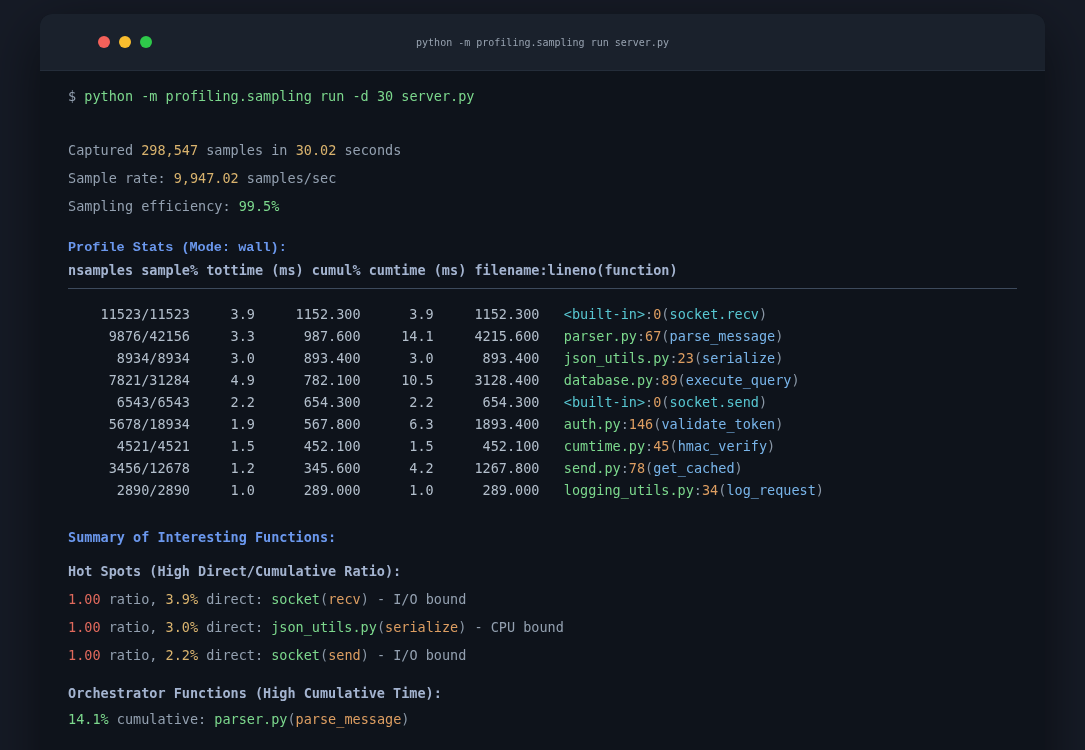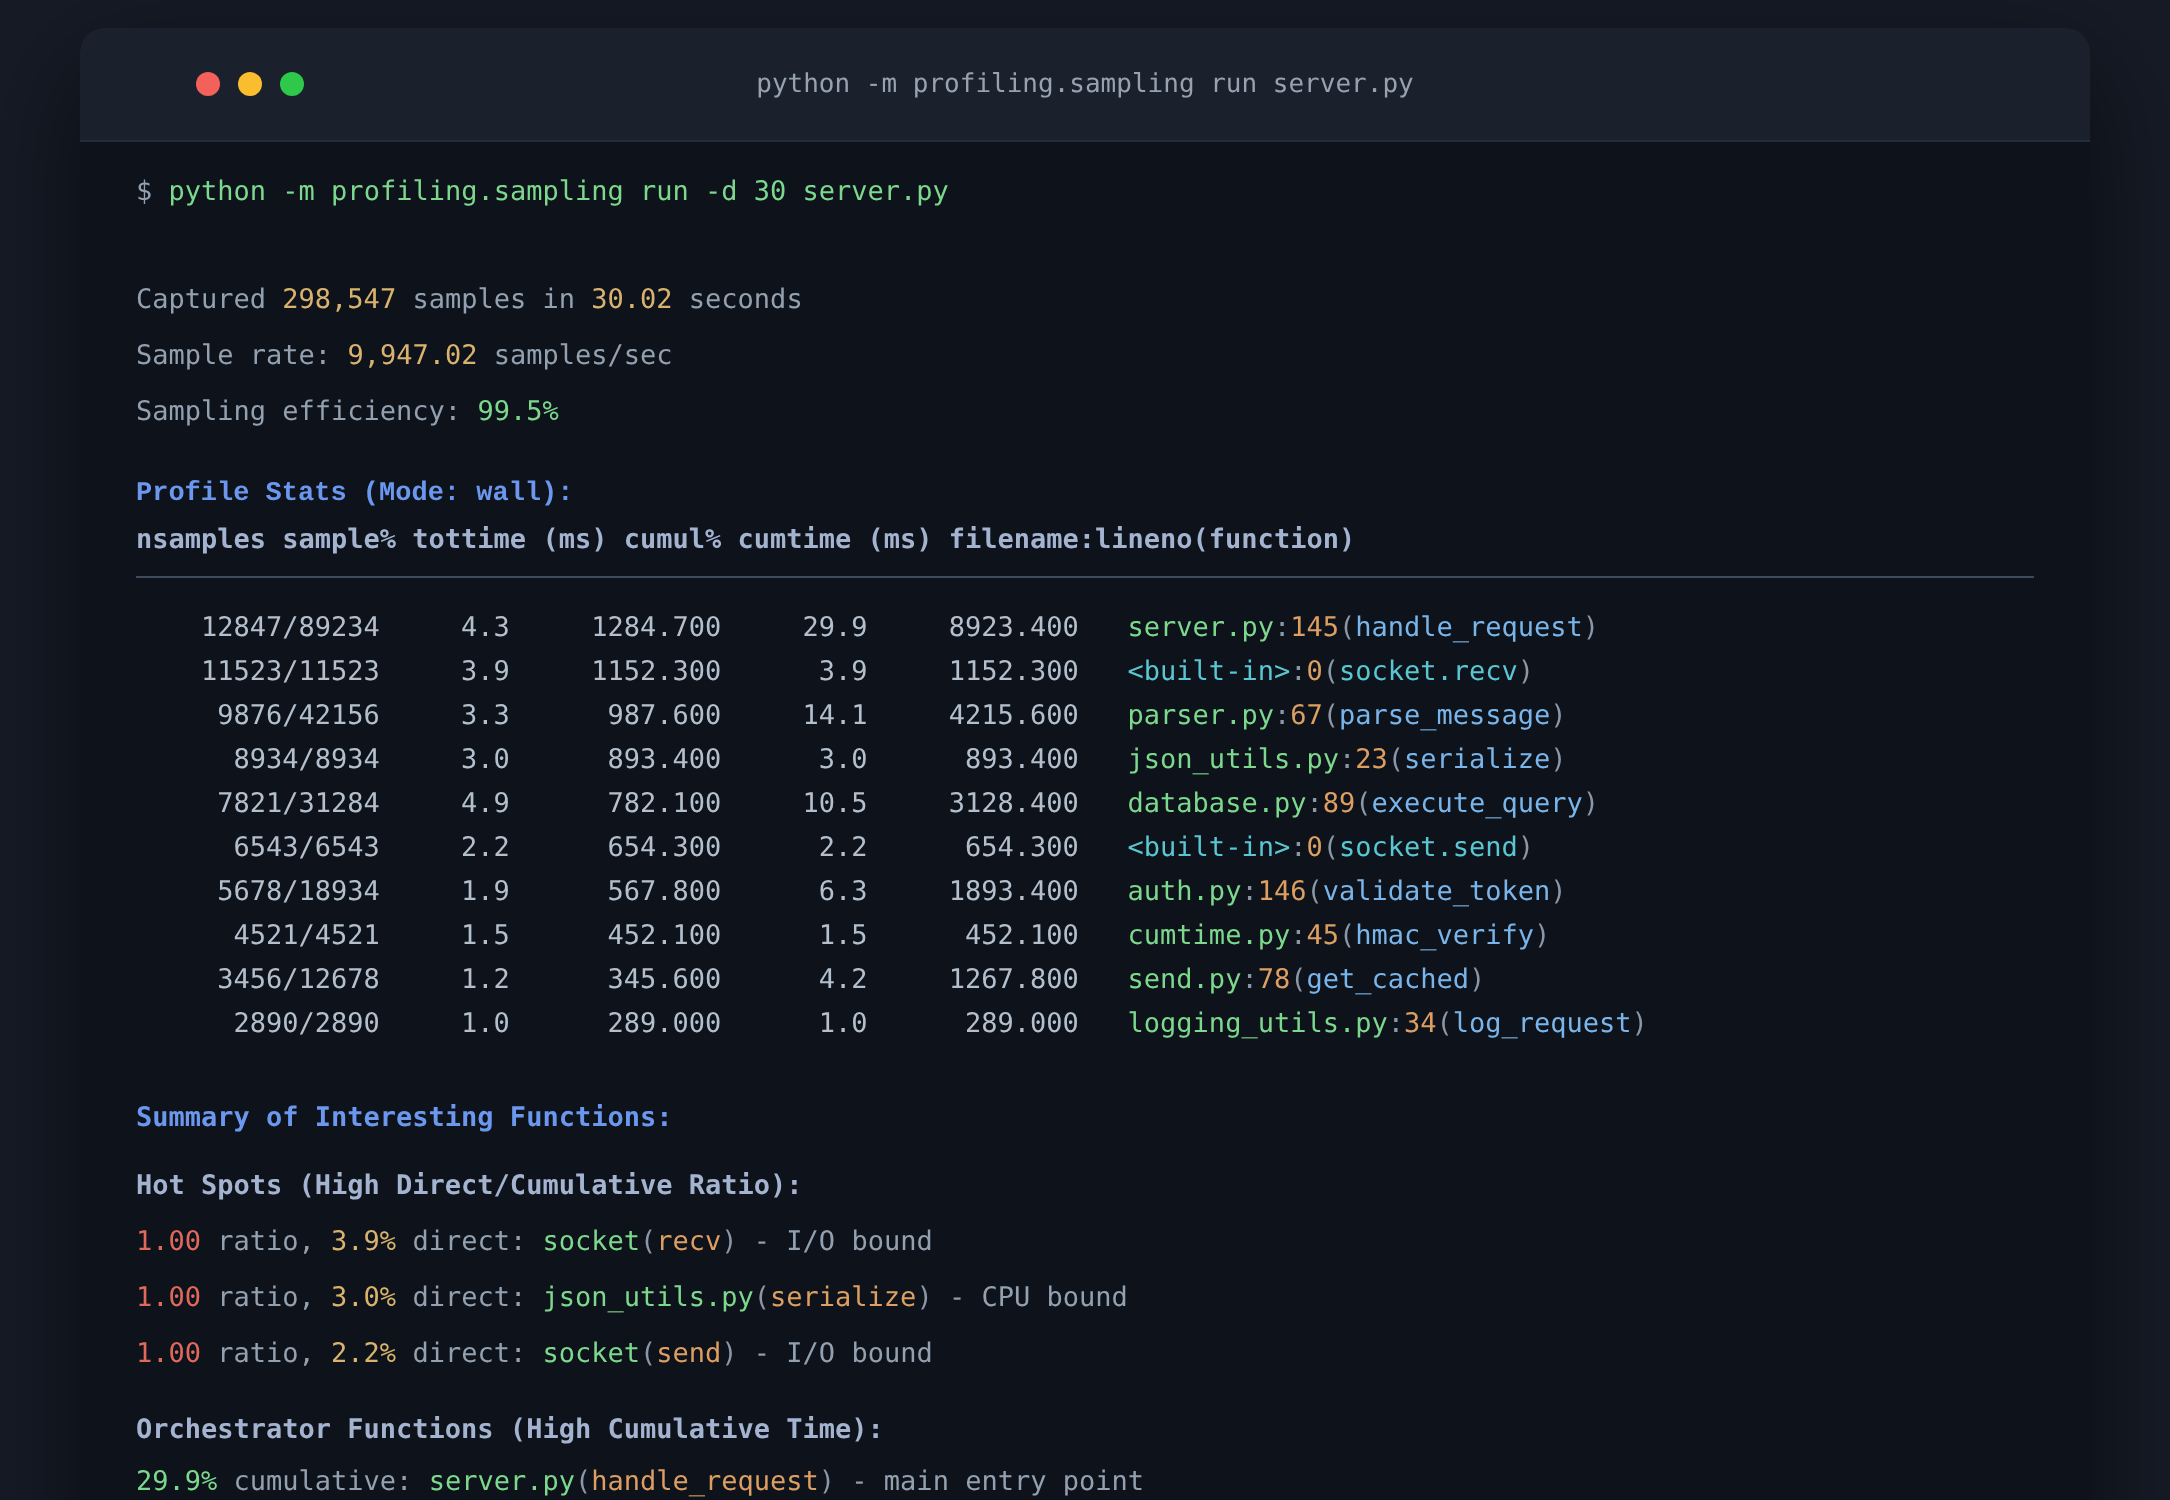--- a/index.html
+++ b/index.html
@@ -17,21 +17,21 @@
     height:56px;background:#1a212c;border-bottom:1px solid #242d3a;
     position:relative;
   }
   .dots{position:absolute;left:58px;top:50%;transform:translateY(-50%);display:flex;gap:9px;}
   .dot{width:12px;height:12px;border-radius:50%;}
   .dot.red{background:#f4615a;}
   .dot.yellow{background:#f9bd2e;}
   .dot.green-dot{background:#2ec94a;}
   .title{
     position:absolute;inset:0;display:flex;align-items:center;justify-content:center;
-    color:#97a2b0;font-size:13px;
+    color:#97a2b0;font-size:10px;
   }
   .term{
     padding:14px 28px 30px 28px;
     font-size:13.5px;line-height:22px;color:#93a0b0;
   }
   .line{white-space:pre;min-height:22px;}
   .row{color:#b3bfcc;}
   .item{line-height:28px;}
   .orch-item{line-height:25px;}
   .gray{color:#93a0b0;}
@@ -74,21 +74,20 @@
 
     <div class="line mt6"><span>Sample rate:</span> <span class="yellow">9,947.02</span> <span>samples/sec</span></div>
 
     <div class="line mt6"><span>Sampling efficiency:</span> <span class="green">99.5%</span></div>
 
     <div class="line bluehead mt20">Profile Stats (Mode: wall):</div>
     <div class="line subhead">nsamples sample% tottime (ms) cumul% cumtime (ms) filename:lineno(function)</div>
     <div class="rule"></div>
 
     <div id="stats-rows">
-        <div class="line row"><span class="nums">    12847/89234     4.3     1284.700     29.9     8923.400   </span><span class="green">server.py</span><span class="punct">:</span><span class="orange">145</span><span class="punct">(</span><span class="funcblue">handle_request</span><span class="punct">)</span></div>
         <div class="line row"><span class="nums">    11523/11523     3.9     1152.300      3.9     1152.300   </span><span class="cyan">&lt;built-in&gt;</span><span class="punct">:</span><span class="orange">0</span><span class="punct">(</span><span class="cyan">socket.recv</span><span class="punct">)</span></div>
         <div class="line row"><span class="nums">     9876/42156     3.3      987.600     14.1     4215.600   </span><span class="green">parser.py</span><span class="punct">:</span><span class="orange">67</span><span class="punct">(</span><span class="funcblue">parse_message</span><span class="punct">)</span></div>
         <div class="line row"><span class="nums">      8934/8934     3.0      893.400      3.0      893.400   </span><span class="green">json_utils.py</span><span class="punct">:</span><span class="orange">23</span><span class="punct">(</span><span class="funcblue">serialize</span><span class="punct">)</span></div>
         <div class="line row"><span class="nums">     7821/31284     4.9      782.100     10.5     3128.400   </span><span class="green">database.py</span><span class="punct">:</span><span class="orange">89</span><span class="punct">(</span><span class="funcblue">execute_query</span><span class="punct">)</span></div>
         <div class="line row"><span class="nums">      6543/6543     2.2      654.300      2.2      654.300   </span><span class="cyan">&lt;built-in&gt;</span><span class="punct">:</span><span class="orange">0</span><span class="punct">(</span><span class="cyan">socket.send</span><span class="punct">)</span></div>
         <div class="line row"><span class="nums">     5678/18934     1.9      567.800      6.3     1893.400   </span><span class="green">auth.py</span><span class="punct">:</span><span class="orange">146</span><span class="punct">(</span><span class="funcblue">validate_token</span><span class="punct">)</span></div>
         <div class="line row"><span class="nums">      4521/4521     1.5      452.100      1.5      452.100   </span><span class="green">cumtime.py</span><span class="punct">:</span><span class="orange">45</span><span class="punct">(</span><span class="funcblue">hmac_verify</span><span class="punct">)</span></div>
         <div class="line row"><span class="nums">     3456/12678     1.2      345.600      4.2     1267.800   </span><span class="green">send.py</span><span class="punct">:</span><span class="orange">78</span><span class="punct">(</span><span class="funcblue">get_cached</span><span class="punct">)</span></div>
         <div class="line row"><span class="nums">      2890/2890     1.0      289.000      1.0      289.000   </span><span class="green">logging_utils.py</span><span class="punct">:</span><span class="orange">34</span><span class="punct">(</span><span class="funcblue">log_request</span><span class="punct">)</span></div>
       </div>
@@ -97,17 +96,16 @@
 
     <div class="line subhead mt12">Hot Spots (High Direct/Cumulative Ratio):</div>
     <div id="hotspot-items" class="mt3">
         <div class="line item"><span class="red">1.00</span> ratio, <span class="yellow">3.9%</span> direct: <span class="green">socket</span><span class="punct">(</span><span class="orange">recv</span><span class="punct">)</span> - I/O bound</div>
         <div class="line item"><span class="red">1.00</span> ratio, <span class="yellow">3.0%</span> direct: <span class="green">json_utils.py</span><span class="punct">(</span><span class="orange">serialize</span><span class="punct">)</span> - CPU bound</div>
         <div class="line item"><span class="red">1.00</span> ratio, <span class="yellow">2.2%</span> direct: <span class="green">socket</span><span class="punct">(</span><span class="orange">send</span><span class="punct">)</span> - I/O bound</div>
       </div>
 
     <div class="line subhead mt13">Orchestrator Functions (High Cumulative Time):</div>
     <div id="orch-items" class="mt3">
-        <div class="line orch-item"><span class="green">29.9%</span> cumulative: <span class="green">server.py</span><span class="punct">(</span><span class="orange">handle_request</span><span class="punct">)</span> - main entry point</div>
         <div class="line orch-item"><span class="green">14.1%</span> cumulative: <span class="green">parser.py</span><span class="punct">(</span><span class="orange">parse_message</span><span class="punct">)</span></div>
       </div>
   </div>
 </div>
 
 </body></html>

